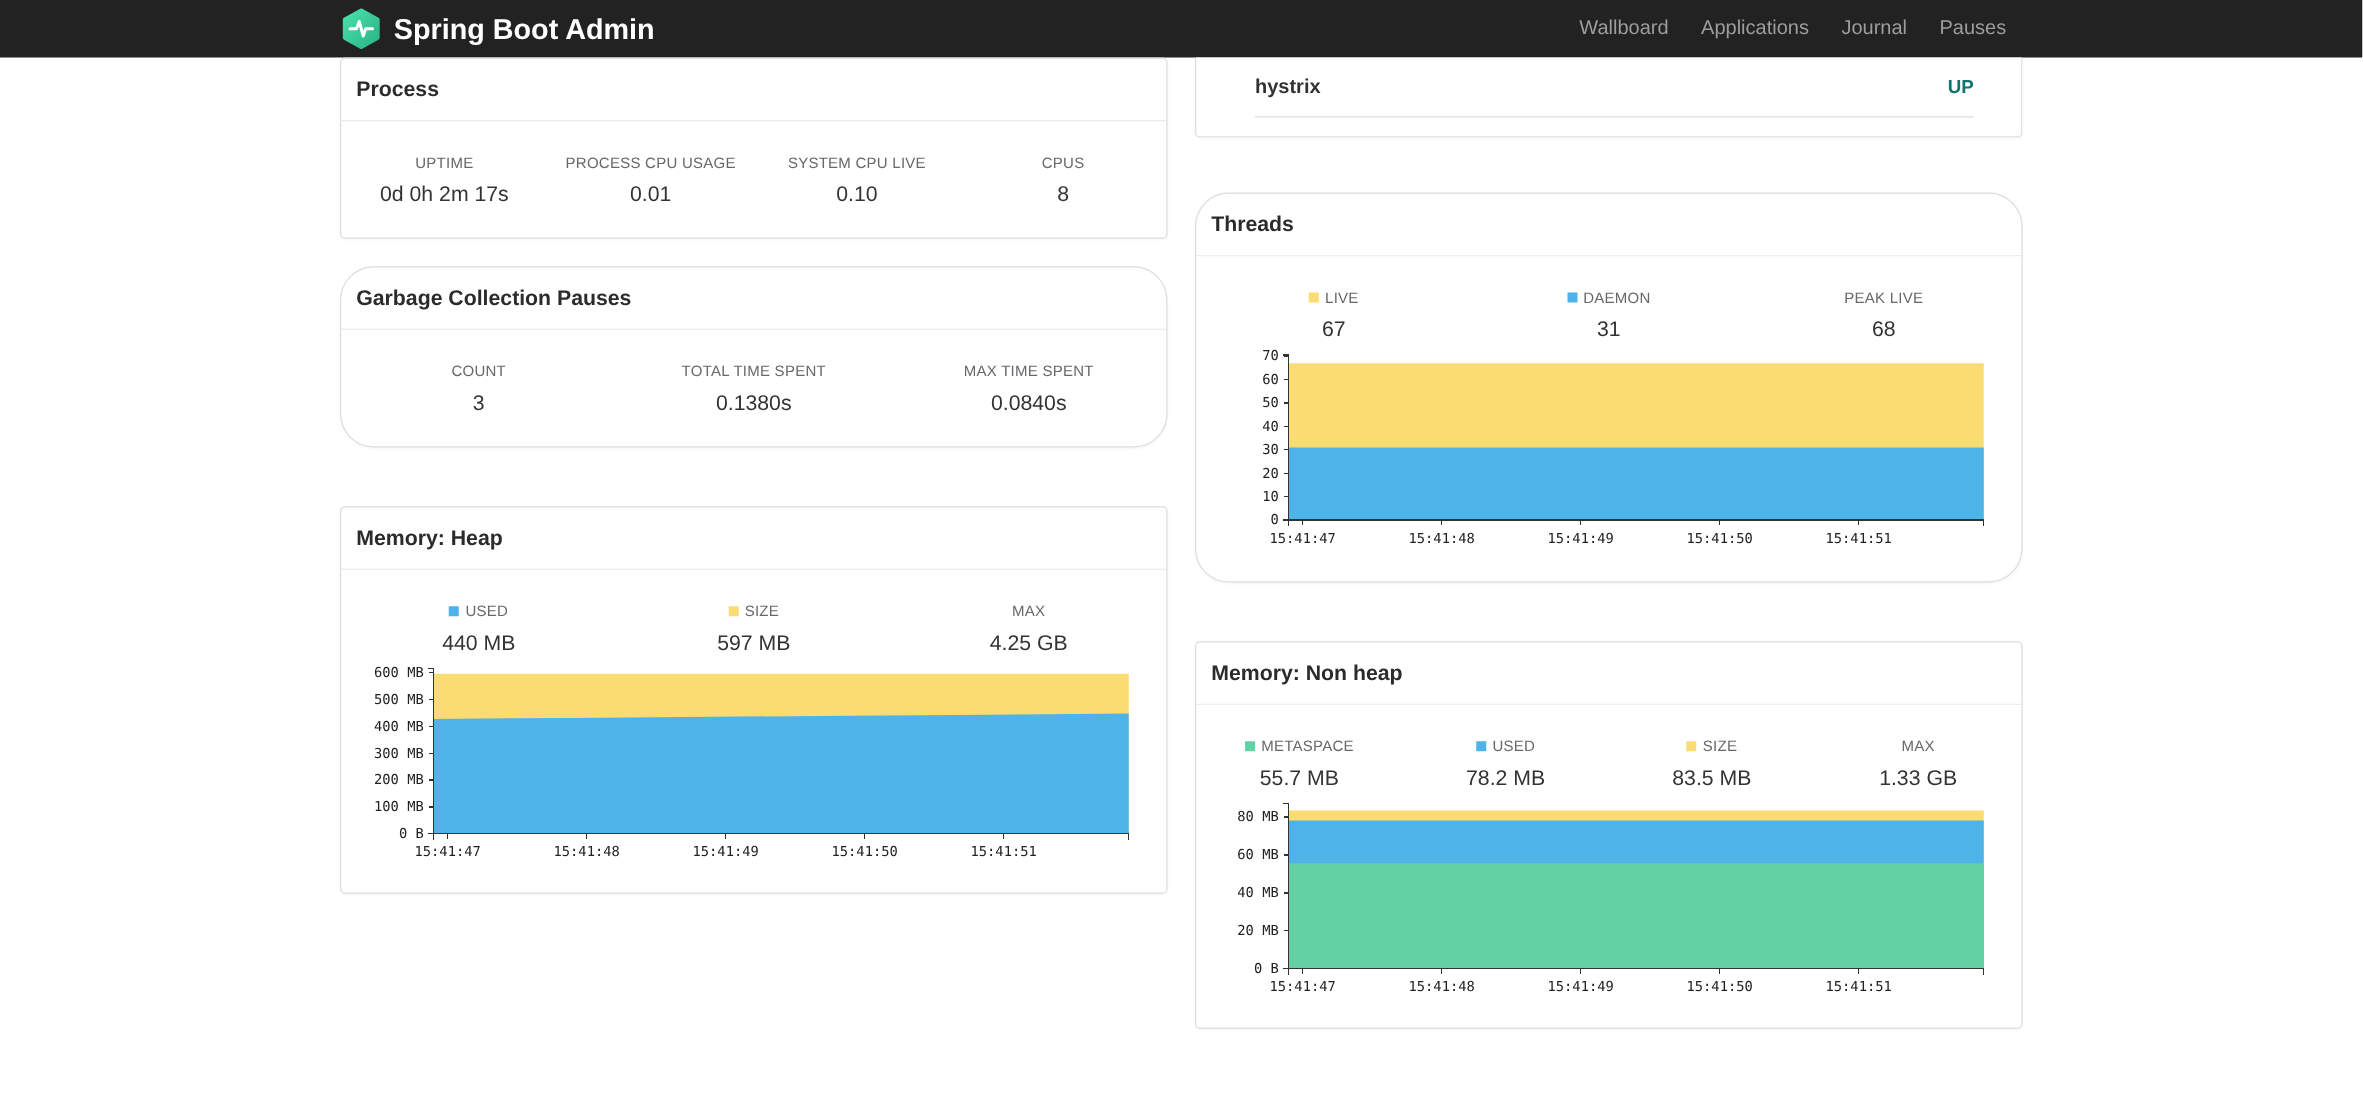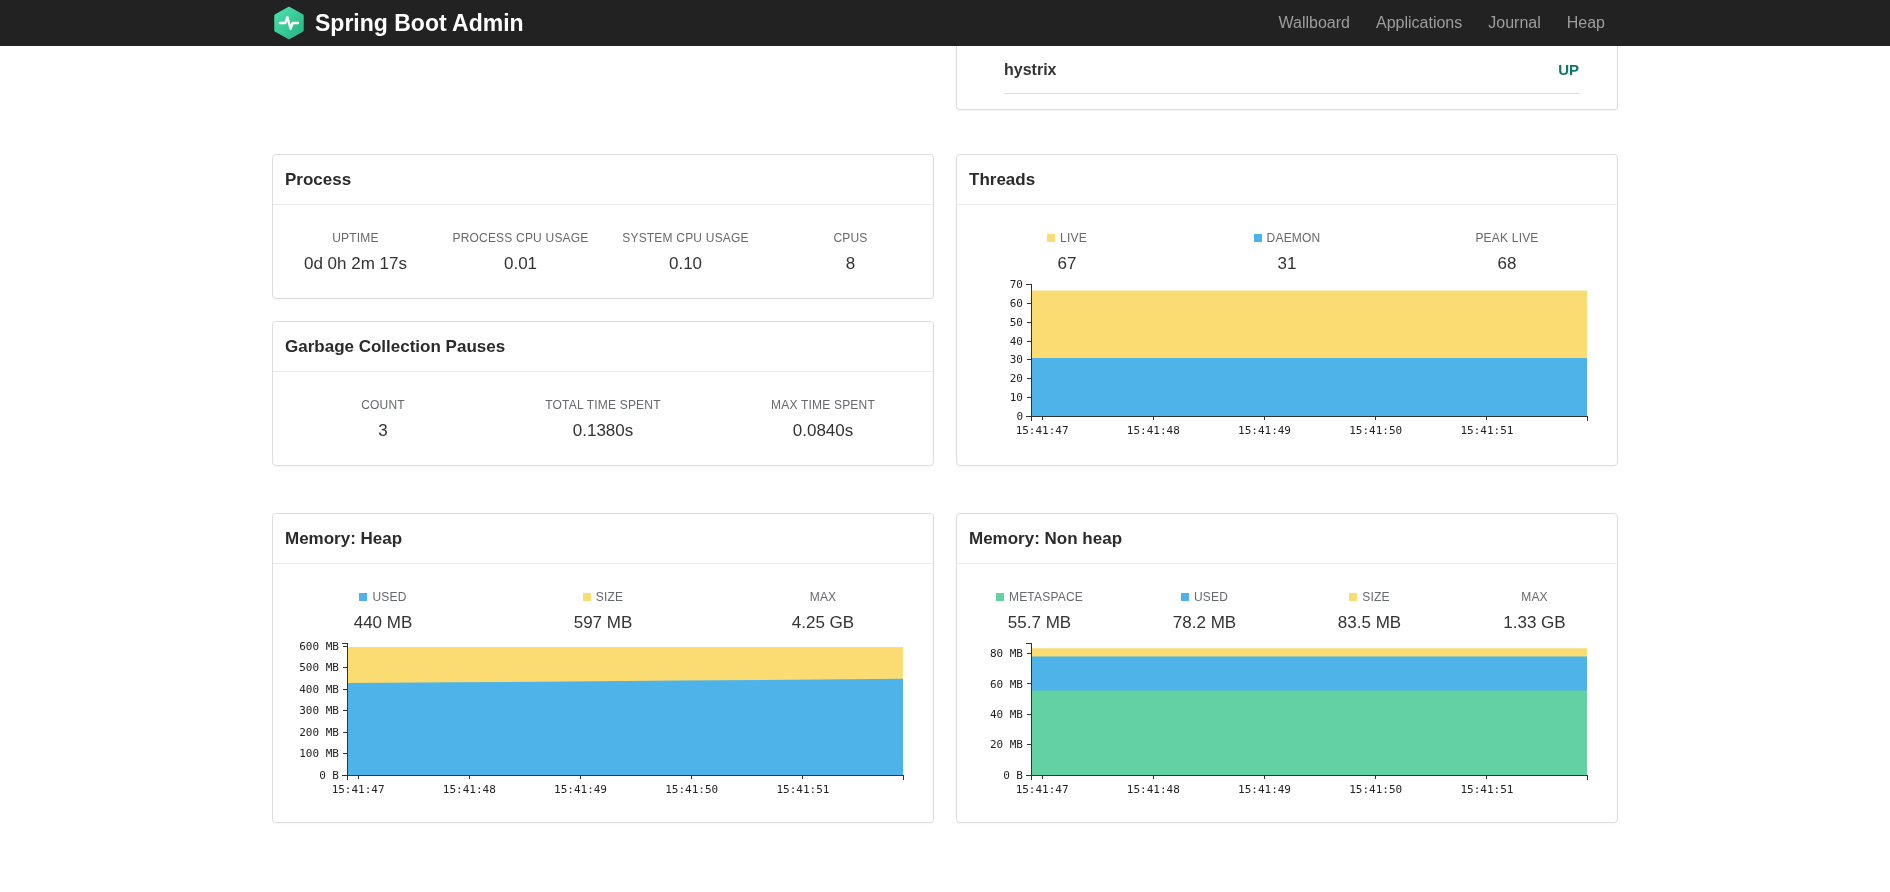--- a/index.html
+++ b/index.html
@@ -25,32 +25,32 @@
   .brand-icon { display: inline-flex; }
   .nav-links { display: flex; align-items: center; height: 100%; }
   .nav-links a {
     color: #9d9d9d; font-size: 16px; padding: 0 13px;
     text-decoration: none; cursor: pointer; line-height: 46px;
   }
 
   
   .content { width: 1346px; margin: 0 auto; display: flex; gap: 22px; }
   .col { width: 662px; flex: 0 0 662px; }
-  .col-left { padding-top: 108px; }
+  .col-left { }
 
   .card {
     background: #fff; border: 1px solid #ddd; border-radius: 4px;
     box-shadow: 0 1px 2px rgba(0,0,0,.04);
   }
   .h145 { height: 145px; }
   .h310 { height: 310px; }
   .h312 { height: 312px; }
   .mb22 { margin-bottom: 22px; }
   .mb44 { margin-bottom: 44px; }
-  .mb47 { margin-bottom: 47px; }
+  .mb47 { margin-bottom: 47px; border-radius: 27px; }
 
   .card-header {
     height: 50px; padding: 15px 12px 0;
     font-size: 17px; font-weight: 700; color: #2b2b2b;
     border-bottom: 1px solid #ececec;
   }
 
   
   .partial-card { height: 64px; border-top: none; border-radius: 0 0 4px 4px; overflow: hidden; }
   .app-row {
@@ -96,21 +96,21 @@
           <polygon points="17,2.5 30,9.8 30,24.2 17,31.5 4,24.2 4,9.8" fill="url(#lg-brand)" stroke="url(#lg-brand)" stroke-width="3.5" stroke-linejoin="round"></polygon>
           <polyline points="8,17 13.2,17 15.4,11.2 18.6,22.8 20.6,17 26,17" fill="none" stroke="#ffffff" stroke-width="2.4" stroke-linecap="round" stroke-linejoin="round"></polyline>
         </svg>
       </span>
       <span class="brand-text">Spring Boot Admin</span>
     </a>
     <div class="nav-links">
       <a>Wallboard</a>
       <a>Applications</a>
       <a>Journal</a>
-      <a>Heap</a>
+      <a>Pauses</a>
     </div>
   </div>
 </nav>
 
 <div class="content">
 
   <div class="col col-left">
 
     <section class="card h145 mb22">
       <div class="card-header">Process</div>
@@ -122,21 +122,21 @@
           <div class="stat-value">0d 0h 2m 17s</div>
         </div>
         <div class="stat">
           <div class="stat-label">
               <span>PROCESS CPU USAGE</span>
             </div>
           <div class="stat-value">0.01</div>
         </div>
         <div class="stat">
           <div class="stat-label">
-              <span>SYSTEM CPU USAGE</span>
+              <span>SYSTEM CPU LIVE</span>
             </div>
           <div class="stat-value">0.10</div>
         </div>
         <div class="stat">
           <div class="stat-label">
               <span>CPUS</span>
             </div>
           <div class="stat-value">8</div>
         </div>
       </div>

